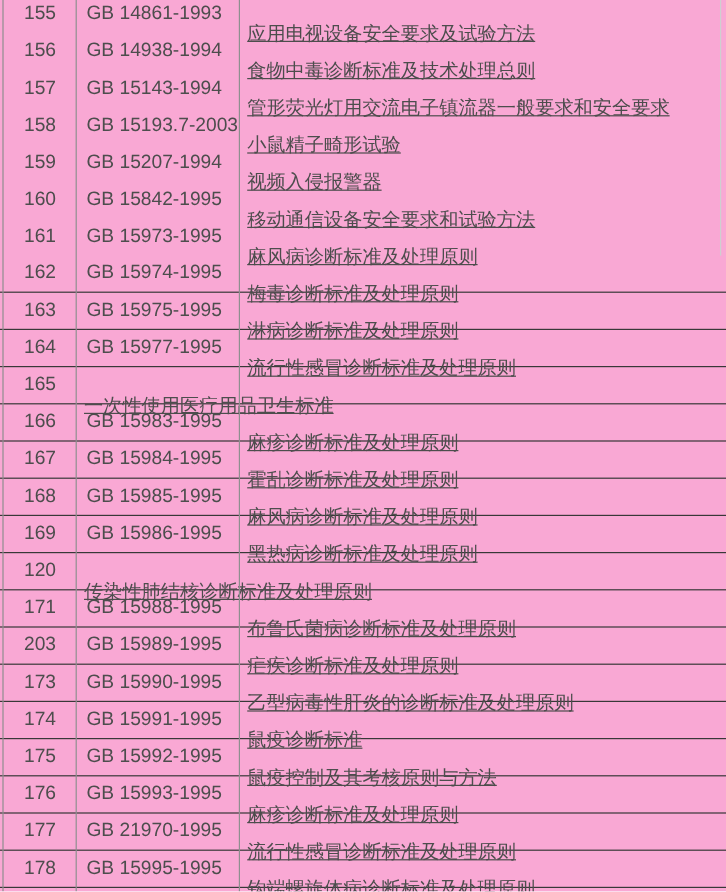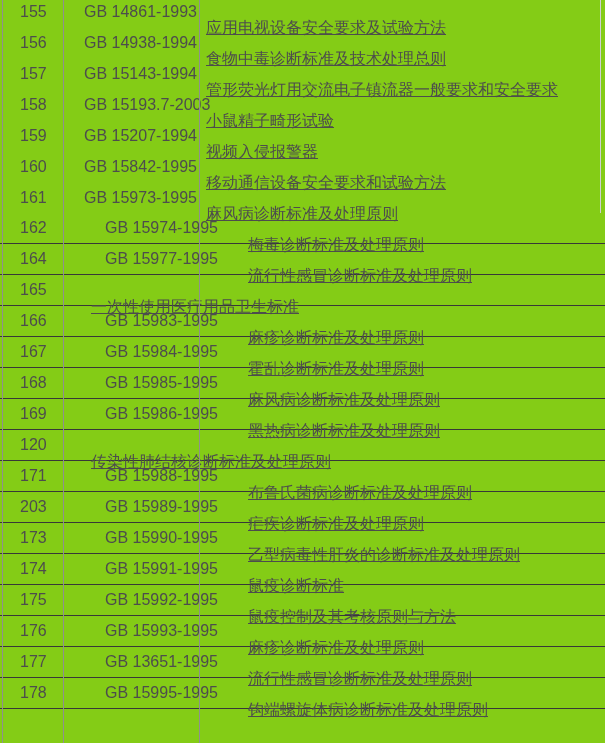--- a/index.html
+++ b/index.html
@@ -1,45 +1,45 @@
 <!DOCTYPE html>
 <html><head>
 <meta charset="utf-8">
 <style>
   html, body { margin: 0; padding: 0; background: #ffffff; }
 
   .screen {
     position: relative;
     width: 605px;
     height: 743px;
-    background: #84cc16;
+    background: #f9a8d4;
     overflow: hidden;
     font-family: "Liberation Sans", "DejaVu Sans", sans-serif;
     font-size: 16px;
     color: #4d4d4d;
   }
 
   .rows {
     position: absolute;
     top: -4px;
     left: 0;
     width: 605px;
   }
 
   .row {
     height: 31px;
     display: flex;
     align-items: center;
     box-sizing: border-box;
   }
 
-  .row.hline { border-bottom: 1px solid #383838; gap: 21px; }
+  .row.hline { border-bottom: 1px solid #383838; }
 
   .c1 { width: 63px;  padding-left: 20px; box-sizing: border-box; flex: none; white-space: nowrap; }
-  .c2 { width: 136px; padding-left: 21px;  box-sizing: border-box; flex: none; white-space: nowrap; }
+  .c2 { width: 136px; padding-left: 9px;  box-sizing: border-box; flex: none; white-space: nowrap; }
   .c3 { flex: 1;      padding-left: 7px;  box-sizing: border-box; white-space: nowrap; overflow: hidden; margin-top: 34px; }
 
   .title-link {
     color: #4d4d4d;
     text-decoration: underline;
     cursor: pointer;
   }
 
   .vline {
     position: absolute;
@@ -120,20 +120,27 @@
     </div>
 
     <div class="row hline">
       <div class="c1">162</div>
       <div class="c2">GB 15974-1995</div>
       <div class="c3">
         <span class="title-link">梅毒诊断标准及处理原则</span>
       </div>
     </div>
 
+    <div class="row hline">
+      <div class="c1">163</div>
+      <div class="c2">GB 15975-1995</div>
+      <div class="c3">
+        <span class="title-link">淋病诊断标准及处理原则</span>
+      </div>
+    </div>
 
     <div class="row hline">
       <div class="c1">164</div>
       <div class="c2">GB 15977-1995</div>
       <div class="c3">
         <span class="title-link">流行性感冒诊断标准及处理原则</span>
       </div>
     </div>
 
     <div class="row hline">
@@ -225,21 +232,21 @@
     <div class="row hline">
       <div class="c1">176</div>
       <div class="c2">GB 15993-1995</div>
       <div class="c3">
         <span class="title-link">麻疹诊断标准及处理原则</span>
       </div>
     </div>
 
     <div class="row hline">
       <div class="c1">177</div>
-      <div class="c2">GB 13651-1995</div>
+      <div class="c2">GB 21970-1995</div>
       <div class="c3">
         <span class="title-link">流行性感冒诊断标准及处理原则</span>
       </div>
     </div>
 
     <div class="row hline">
       <div class="c1">178</div>
       <div class="c2">GB 15995-1995</div>
       <div class="c3">
         <span class="title-link">钩端螺旋体病诊断标准及处理原则</span>

